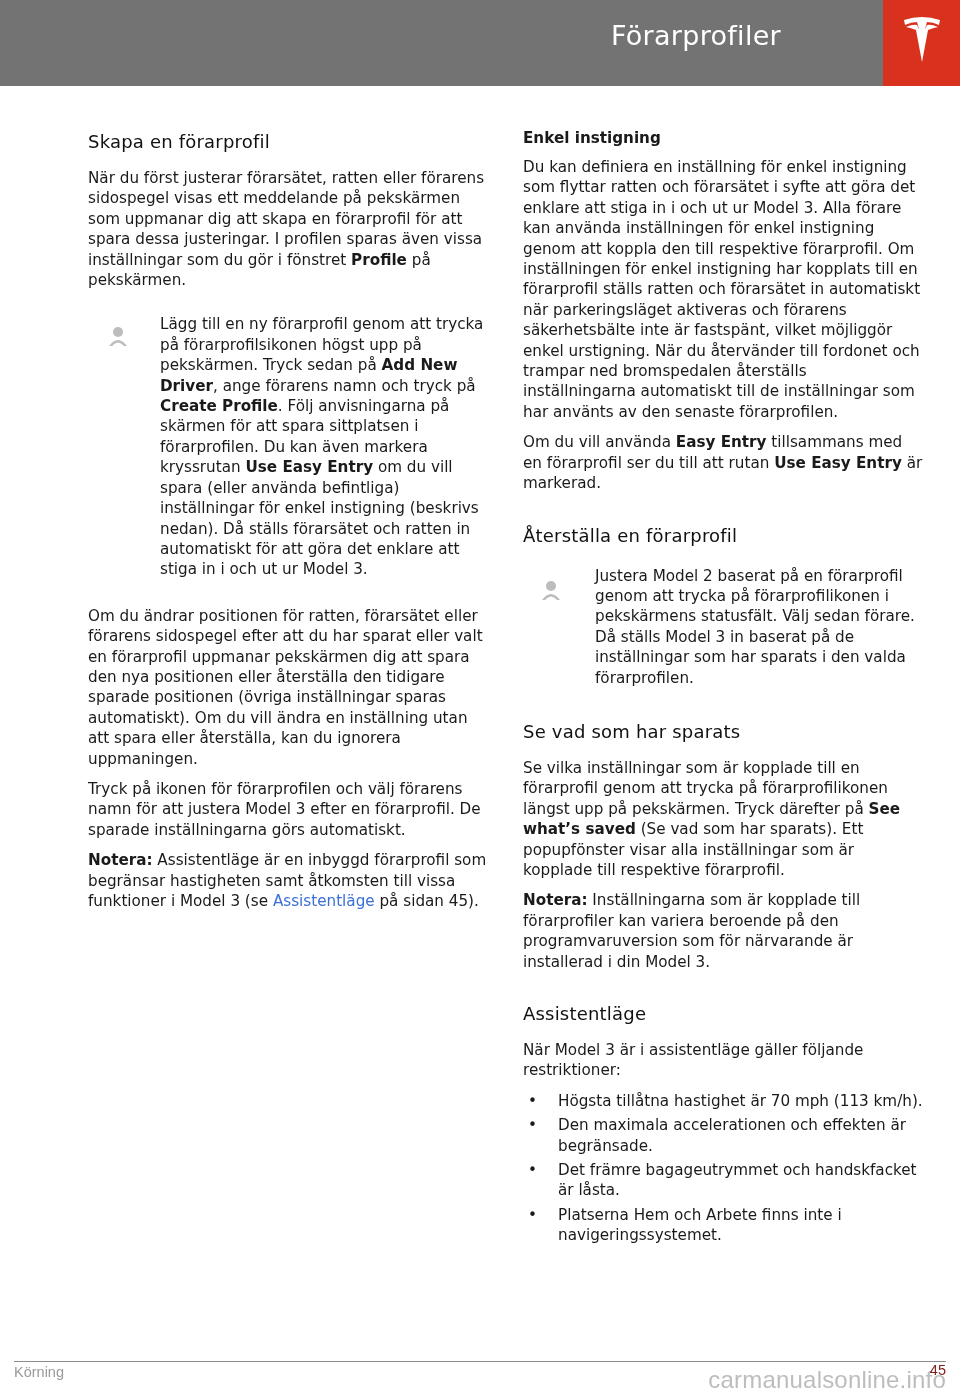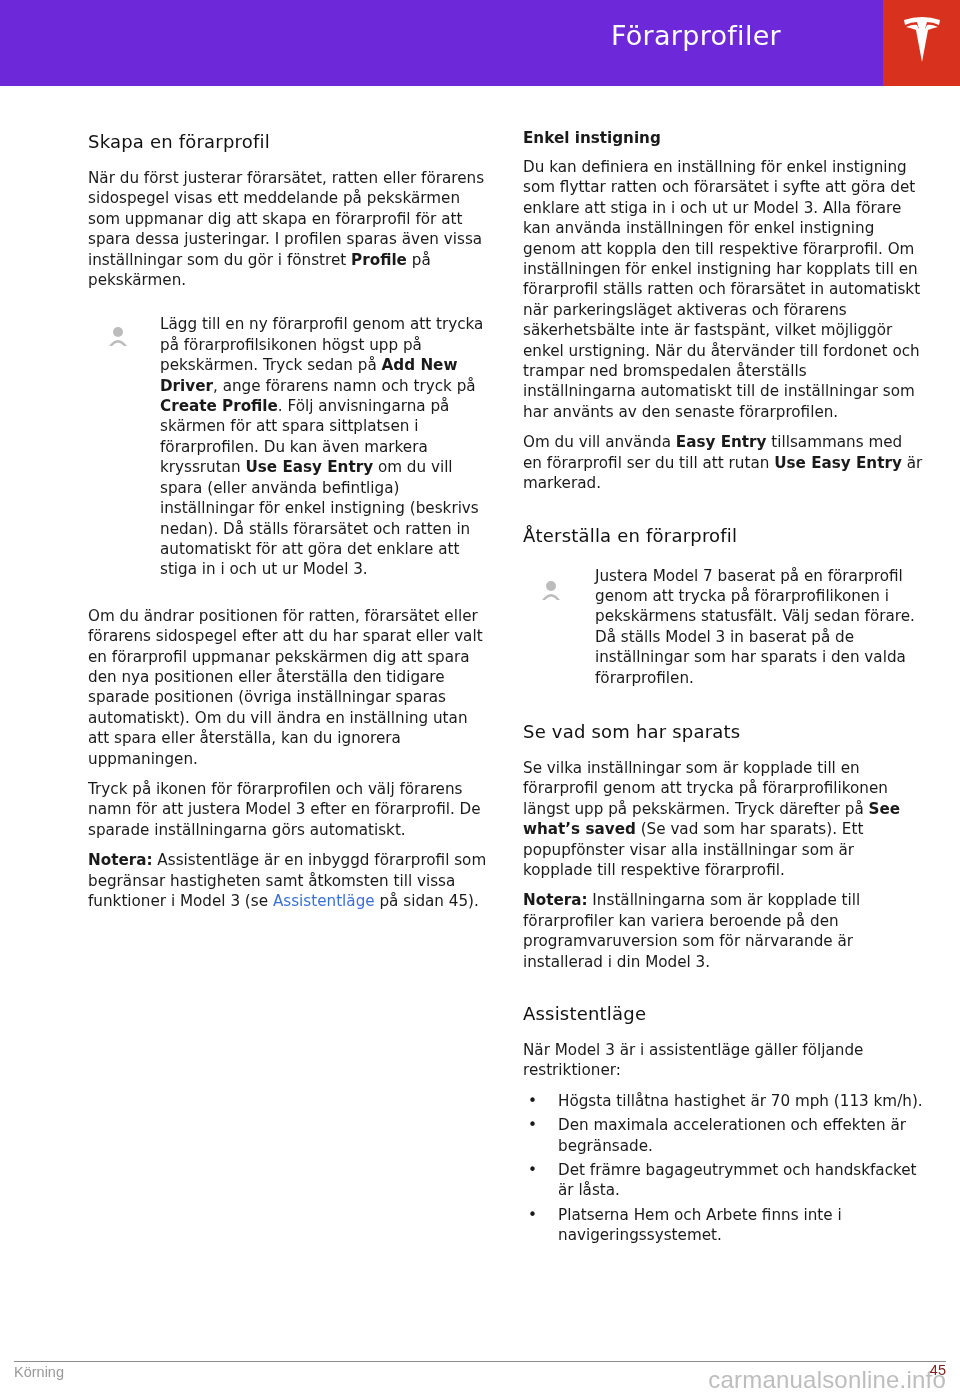--- a/index.html
+++ b/index.html
@@ -1,19 +1,19 @@
 <!DOCTYPE html>
 <html><head>
 <meta charset="utf-8">
 <style>
   * { margin: 0; padding: 0; box-sizing: border-box; }
   html, body { width: 960px; height: 1396px; background: #ffffff; overflow: hidden; }
   body { position: relative; font-family: "DejaVu Sans", sans-serif; color: #1a1a1a; }
 
-  .header-bar { position: absolute; left: 0; top: 0; width: 883px; height: 86px; background: #6d28d9; }
+  .header-bar { position: absolute; left: 0; top: 0; width: 883px; height: 86px; background: #737373; }
   .header-title { position: absolute; right: 102px; top: 20px; font-size: 27px; color: #ffffff; letter-spacing: 0.3px; font-weight: normal; }
   .logo-box { position: absolute; left: 883px; top: 0; width: 77px; height: 86px; background: #d8321f; }
   .logo-box svg { position: absolute; left: 20px; top: 16px; }
 
   .col { position: absolute; font-size: 15.2px; line-height: 20.4px; color: #1a1a1a; }
   .col-left { left: 88px; top: 128px; width: 400px; }
   .col-right { left: 523px; top: 128px; width: 400px; }
 
   h2 { font-size: 18px; font-weight: normal; color: #111; margin-bottom: 12px; line-height: 28px; letter-spacing: 0.2px; }
   h3 { font-size: 15.2px; font-weight: bold; margin-bottom: 9px; line-height: 20px; }
@@ -77,21 +77,21 @@
   <p><span>Om du vill använda </span><b>Easy Entry</b><span> tillsammans med en förarprofil ser du till att rutan </span><b>Use Easy Entry</b><span> är markerad.</span></p>
 
   <h2 class="gap-section">Återställa en förarprofil</h2>
   <div class="icon-block" style="margin-top:16px;margin-bottom:30px;">
     <div class="icon-col">
       <svg width="20" height="22" viewBox="0 0 20 22" style="top:14px;left:18px;">
         <circle cx="10" cy="6" r="5" fill="#bcbcbc"></circle>
         <path d="M1 20 Q10 8 19 20 L16 20 Q10 13 4 20 Z" fill="#bcbcbc"></path>
       </svg>
     </div>
-    <div class="icon-text">Justera Model 7 baserat på en förarprofil genom att trycka på förarprofilikonen i pekskärmens statusfält. Välj sedan förare. Då ställs Model 3 in baserat på de inställningar som har sparats i den valda förarprofilen.</div>
+    <div class="icon-text">Justera Model 2 baserat på en förarprofil genom att trycka på förarprofilikonen i pekskärmens statusfält. Välj sedan förare. Då ställs Model 3 in baserat på de inställningar som har sparats i den valda förarprofilen.</div>
   </div>
 
   <h2>Se vad som har sparats</h2>
   <p><span>Se vilka inställningar som är kopplade till en förarprofil genom att trycka på förarprofilikonen längst upp på pekskärmen. Tryck därefter på </span><b>See what’s saved</b><span> (Se vad som har sparats). Ett popupfönster visar alla inställningar som är kopplade till respektive förarprofil.</span></p>
   <p><b>Notera:</b><span> Inställningarna som är kopplade till förarprofiler kan variera beroende på den programvaruversion som för närvarande är installerad i din Model 3.</span></p>
 
   <h2 class="gap-section">Assistentläge</h2>
   <p>När Model 3 är i assistentläge gäller följande restriktioner:</p>
   <ul class="bullets">
     <li>Högsta tillåtna hastighet är 70 mph (113 km/h).</li>

